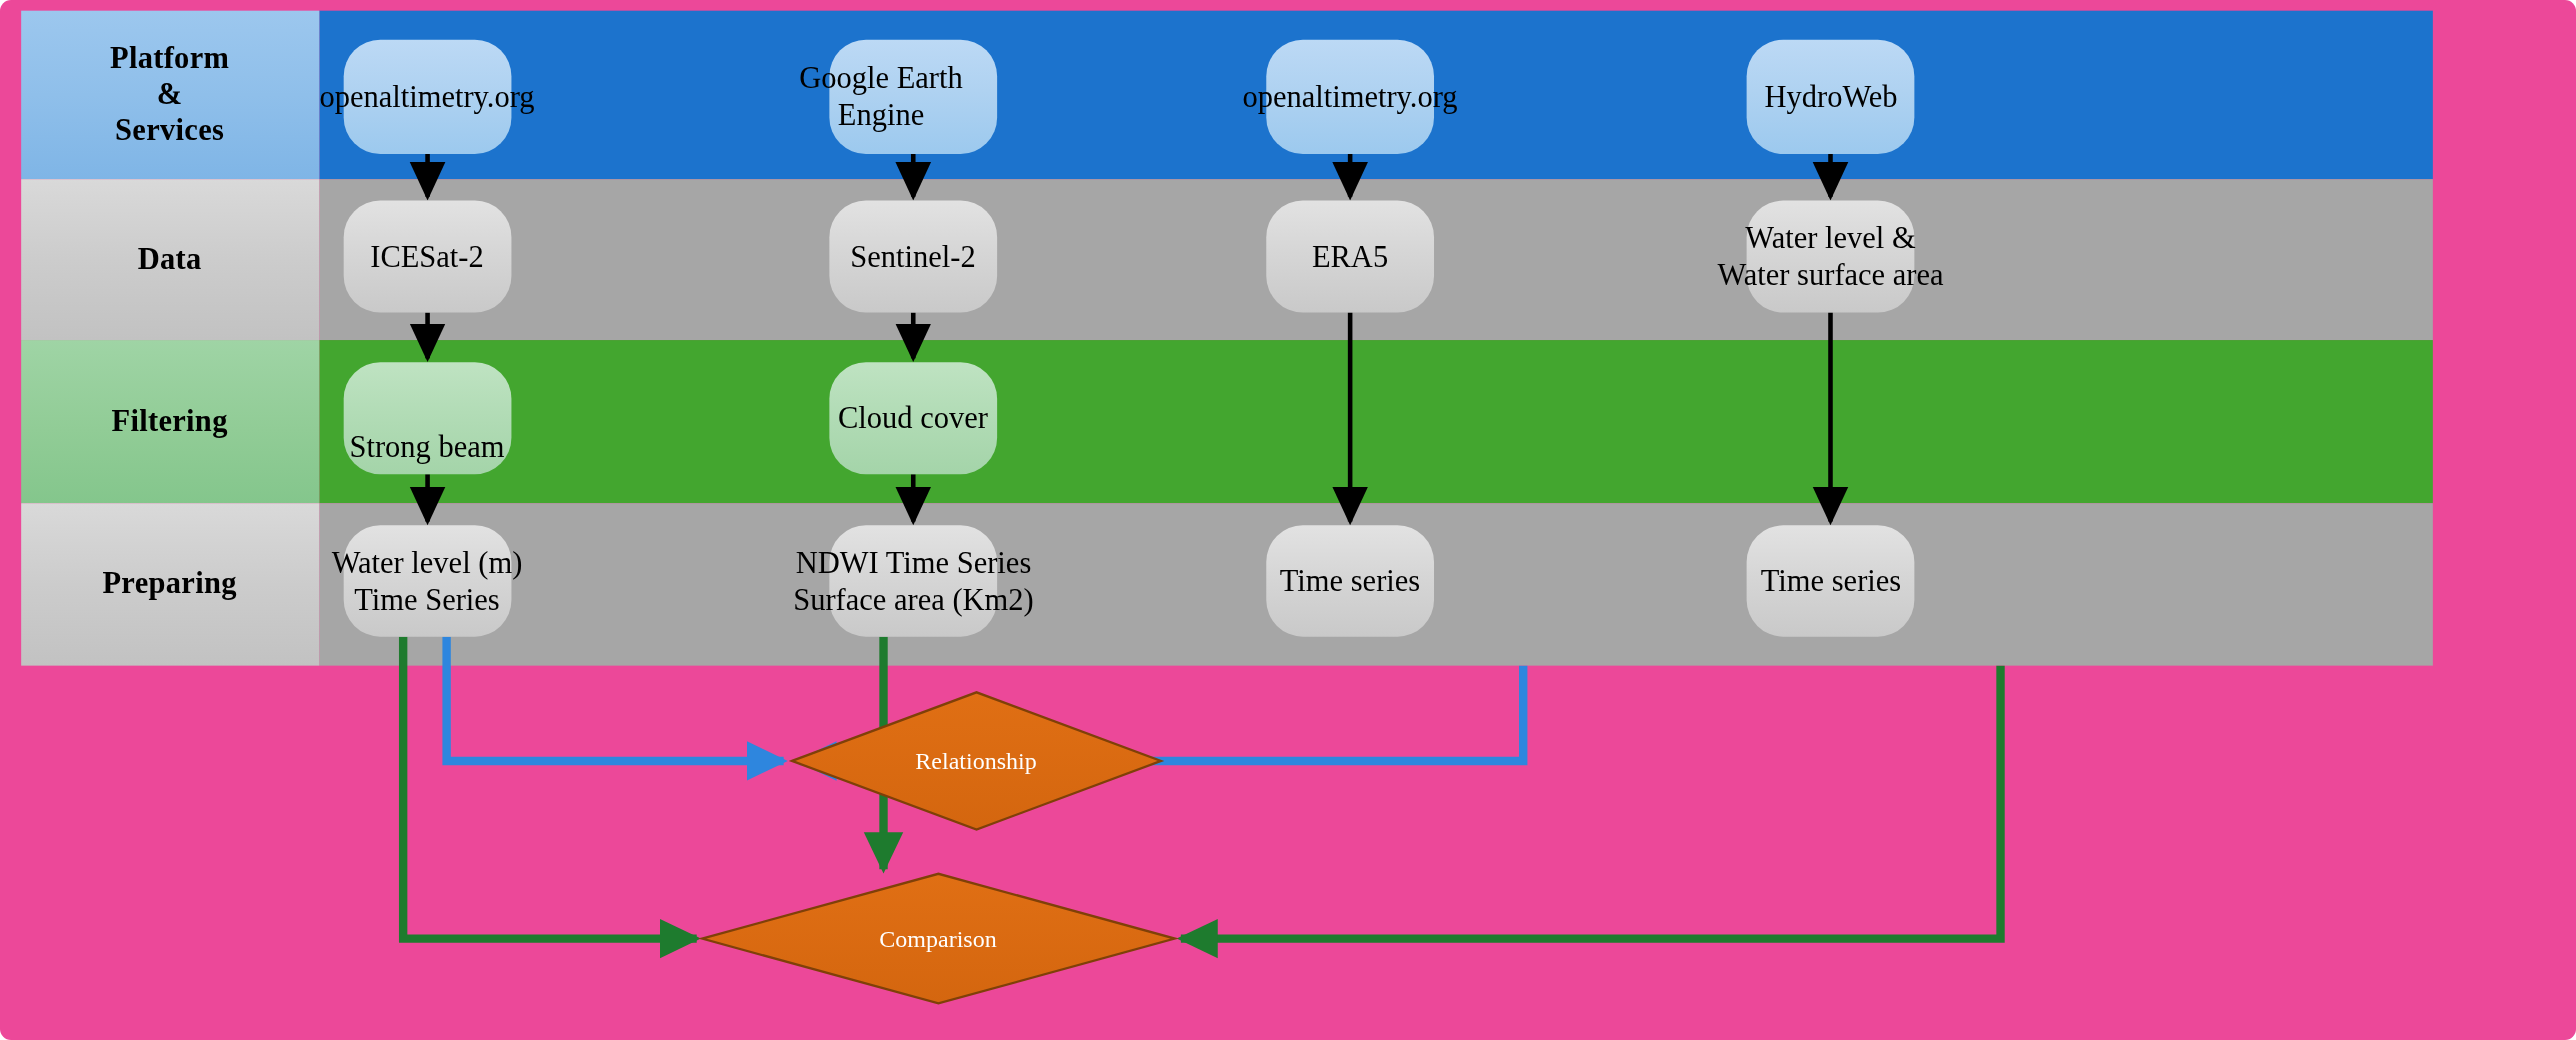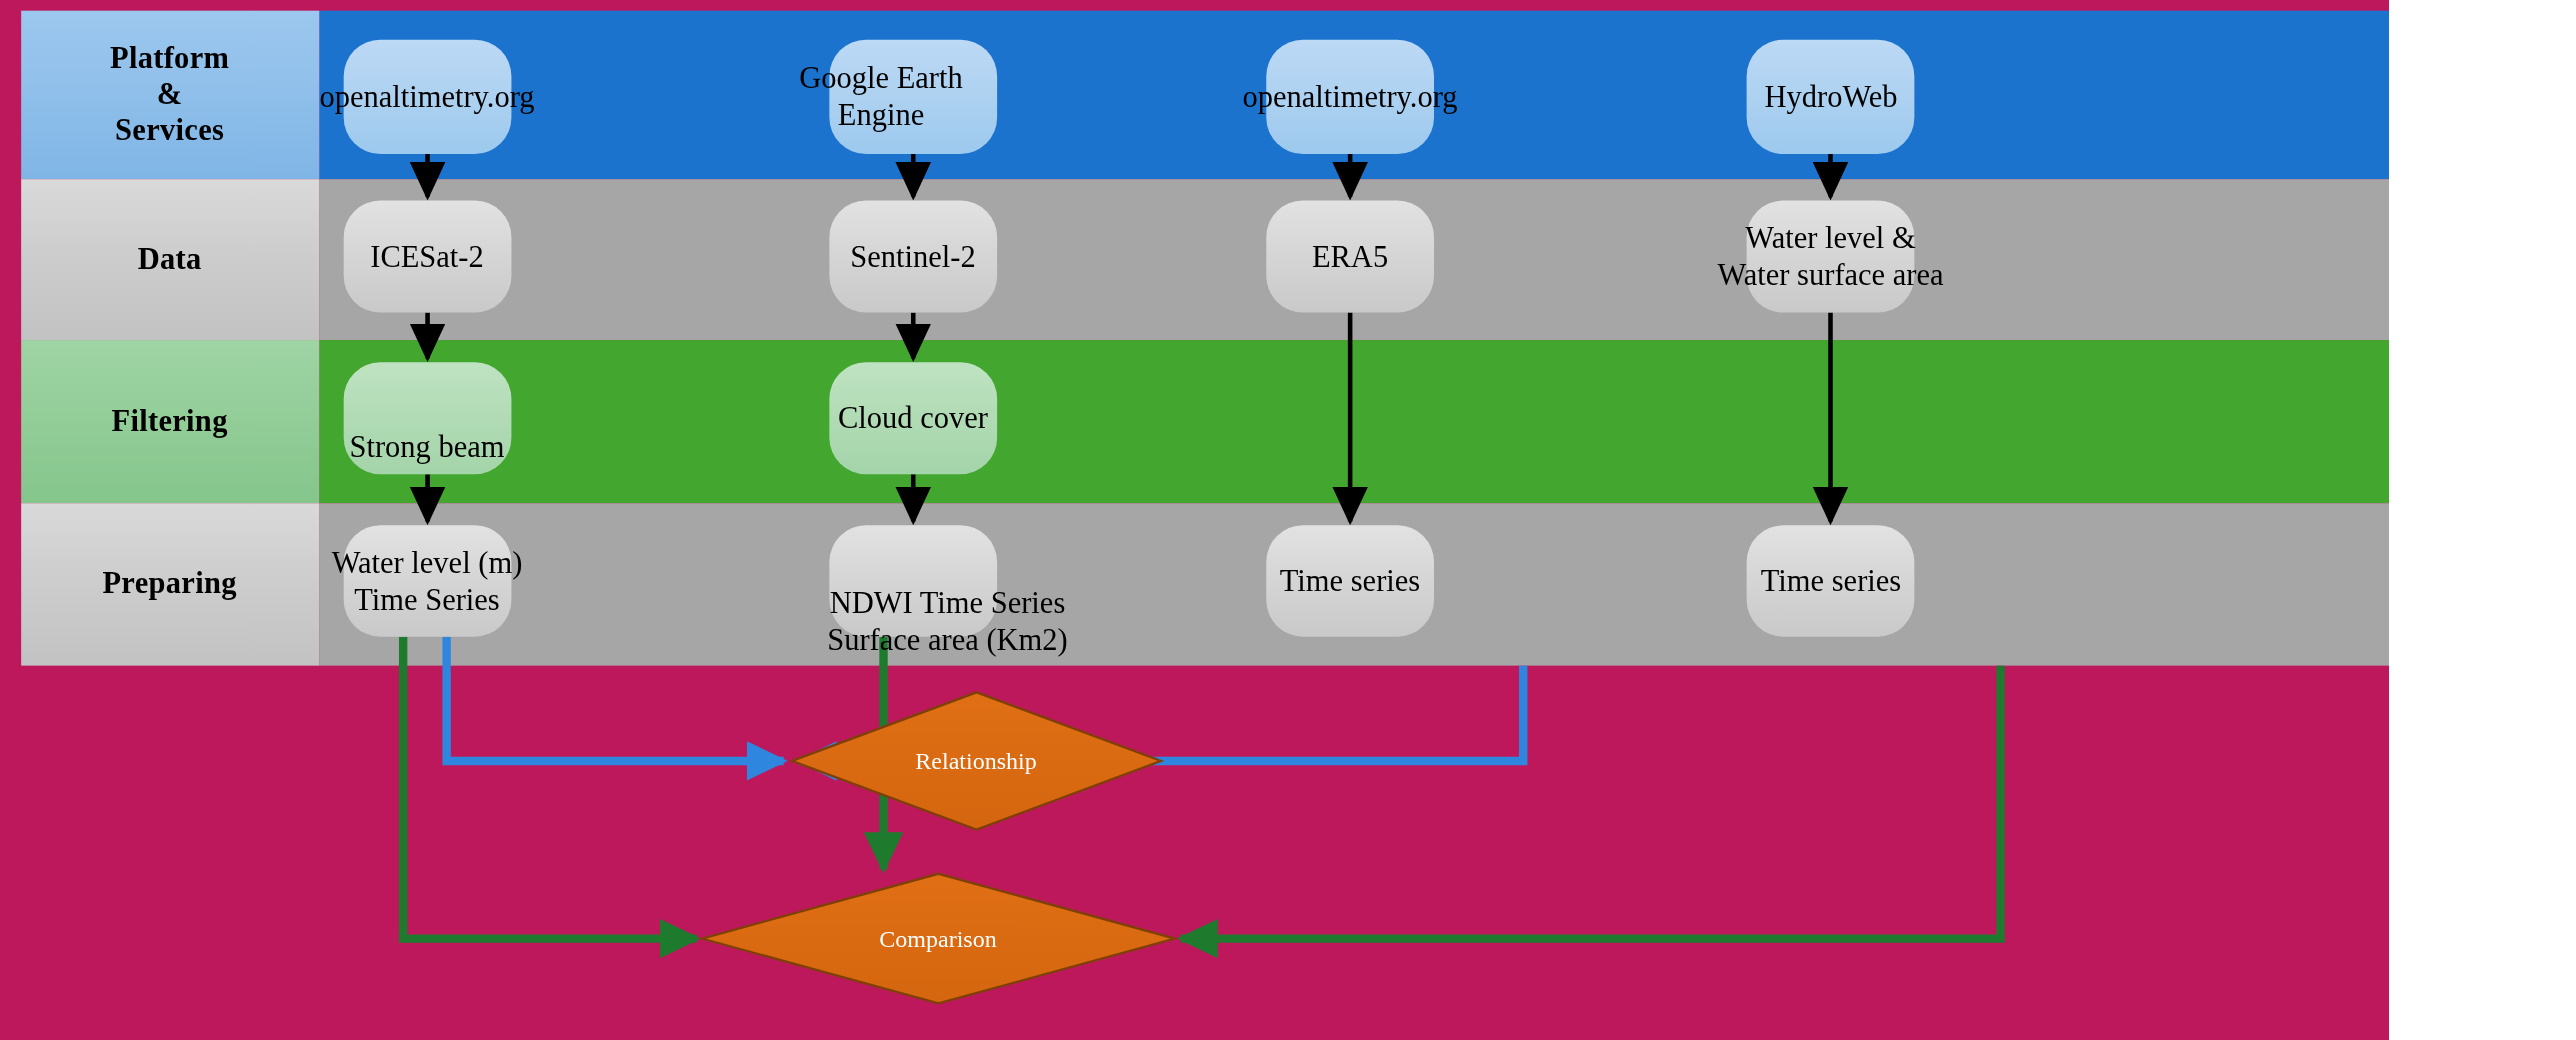--- a/index.html
+++ b/index.html
@@ -1,21 +1,22 @@
 <!DOCTYPE html>
 <html style="font-size:12.2px"><head>
 <meta charset="utf-8">
 <style>
   html,body{margin:0;padding:0;background:#ffffff;}
   #stage{
     position:relative;
-    width:2389px;height:1040px;
-    background:#be185d;
+    width:2576px;height:1040px;
+    background:#ec4899;
     font-family:"Liberation Serif","DejaVu Serif",serif;
     overflow:hidden;
+    border-radius:11px;
   }
   #stage svg{position:absolute;left:0;top:0;width:2576px;height:1040px;}
   .lbl{
     position:absolute;
     display:flex;align-items:center;justify-content:center;
     text-align:center;
     pointer-events:none;
     white-space:pre-line;
     color:#000;
   }
@@ -201,21 +202,21 @@
   <div class="lbl nodetext" style="left:823px;top:201px;width:180px;height:112px;">Sentinel-2</div>
   <div class="lbl nodetext" style="left:1260px;top:201px;width:180px;height:112px;">ERA5</div>
   <div class="lbl nodetext" style="left:1701px;top:201px;width:259px;height:112px;">Water level &amp;
 Water surface area</div>
 
   <div class="lbl nodetext" style="left:337px;top:362px;width:180px;height:112px;margin-top:29px;">Strong beam</div>
   <div class="lbl nodetext" style="left:823px;top:362px;width:180px;height:112px;">Cloud cover</div>
 
   <div class="lbl nodetext" style="left:328px;top:526px;width:198px;height:111px;">Water level (m)
 Time Series</div>
-  <div class="lbl nodetext" style="left:824px;top:526px;width:247px;height:111px;margin-top:40px;">NDWI Time Series
+  <div class="lbl nodetext" style="left:790px;top:526px;width:247px;height:111px;">NDWI Time Series
 Surface area (Km2)</div>
   <div class="lbl nodetext" style="left:1260px;top:526px;width:180px;height:111px;">Time series</div>
   <div class="lbl nodetext" style="left:1741px;top:526px;width:180px;height:111px;">Time series</div>
 
   <div class="lbl diamondtext" style="left:831px;top:728px;width:290px;height:66px;">Relationship</div>
   <div class="lbl diamondtext" style="left:793px;top:906px;width:290px;height:66px;">Comparison</div>
 
 </div>
 
 

